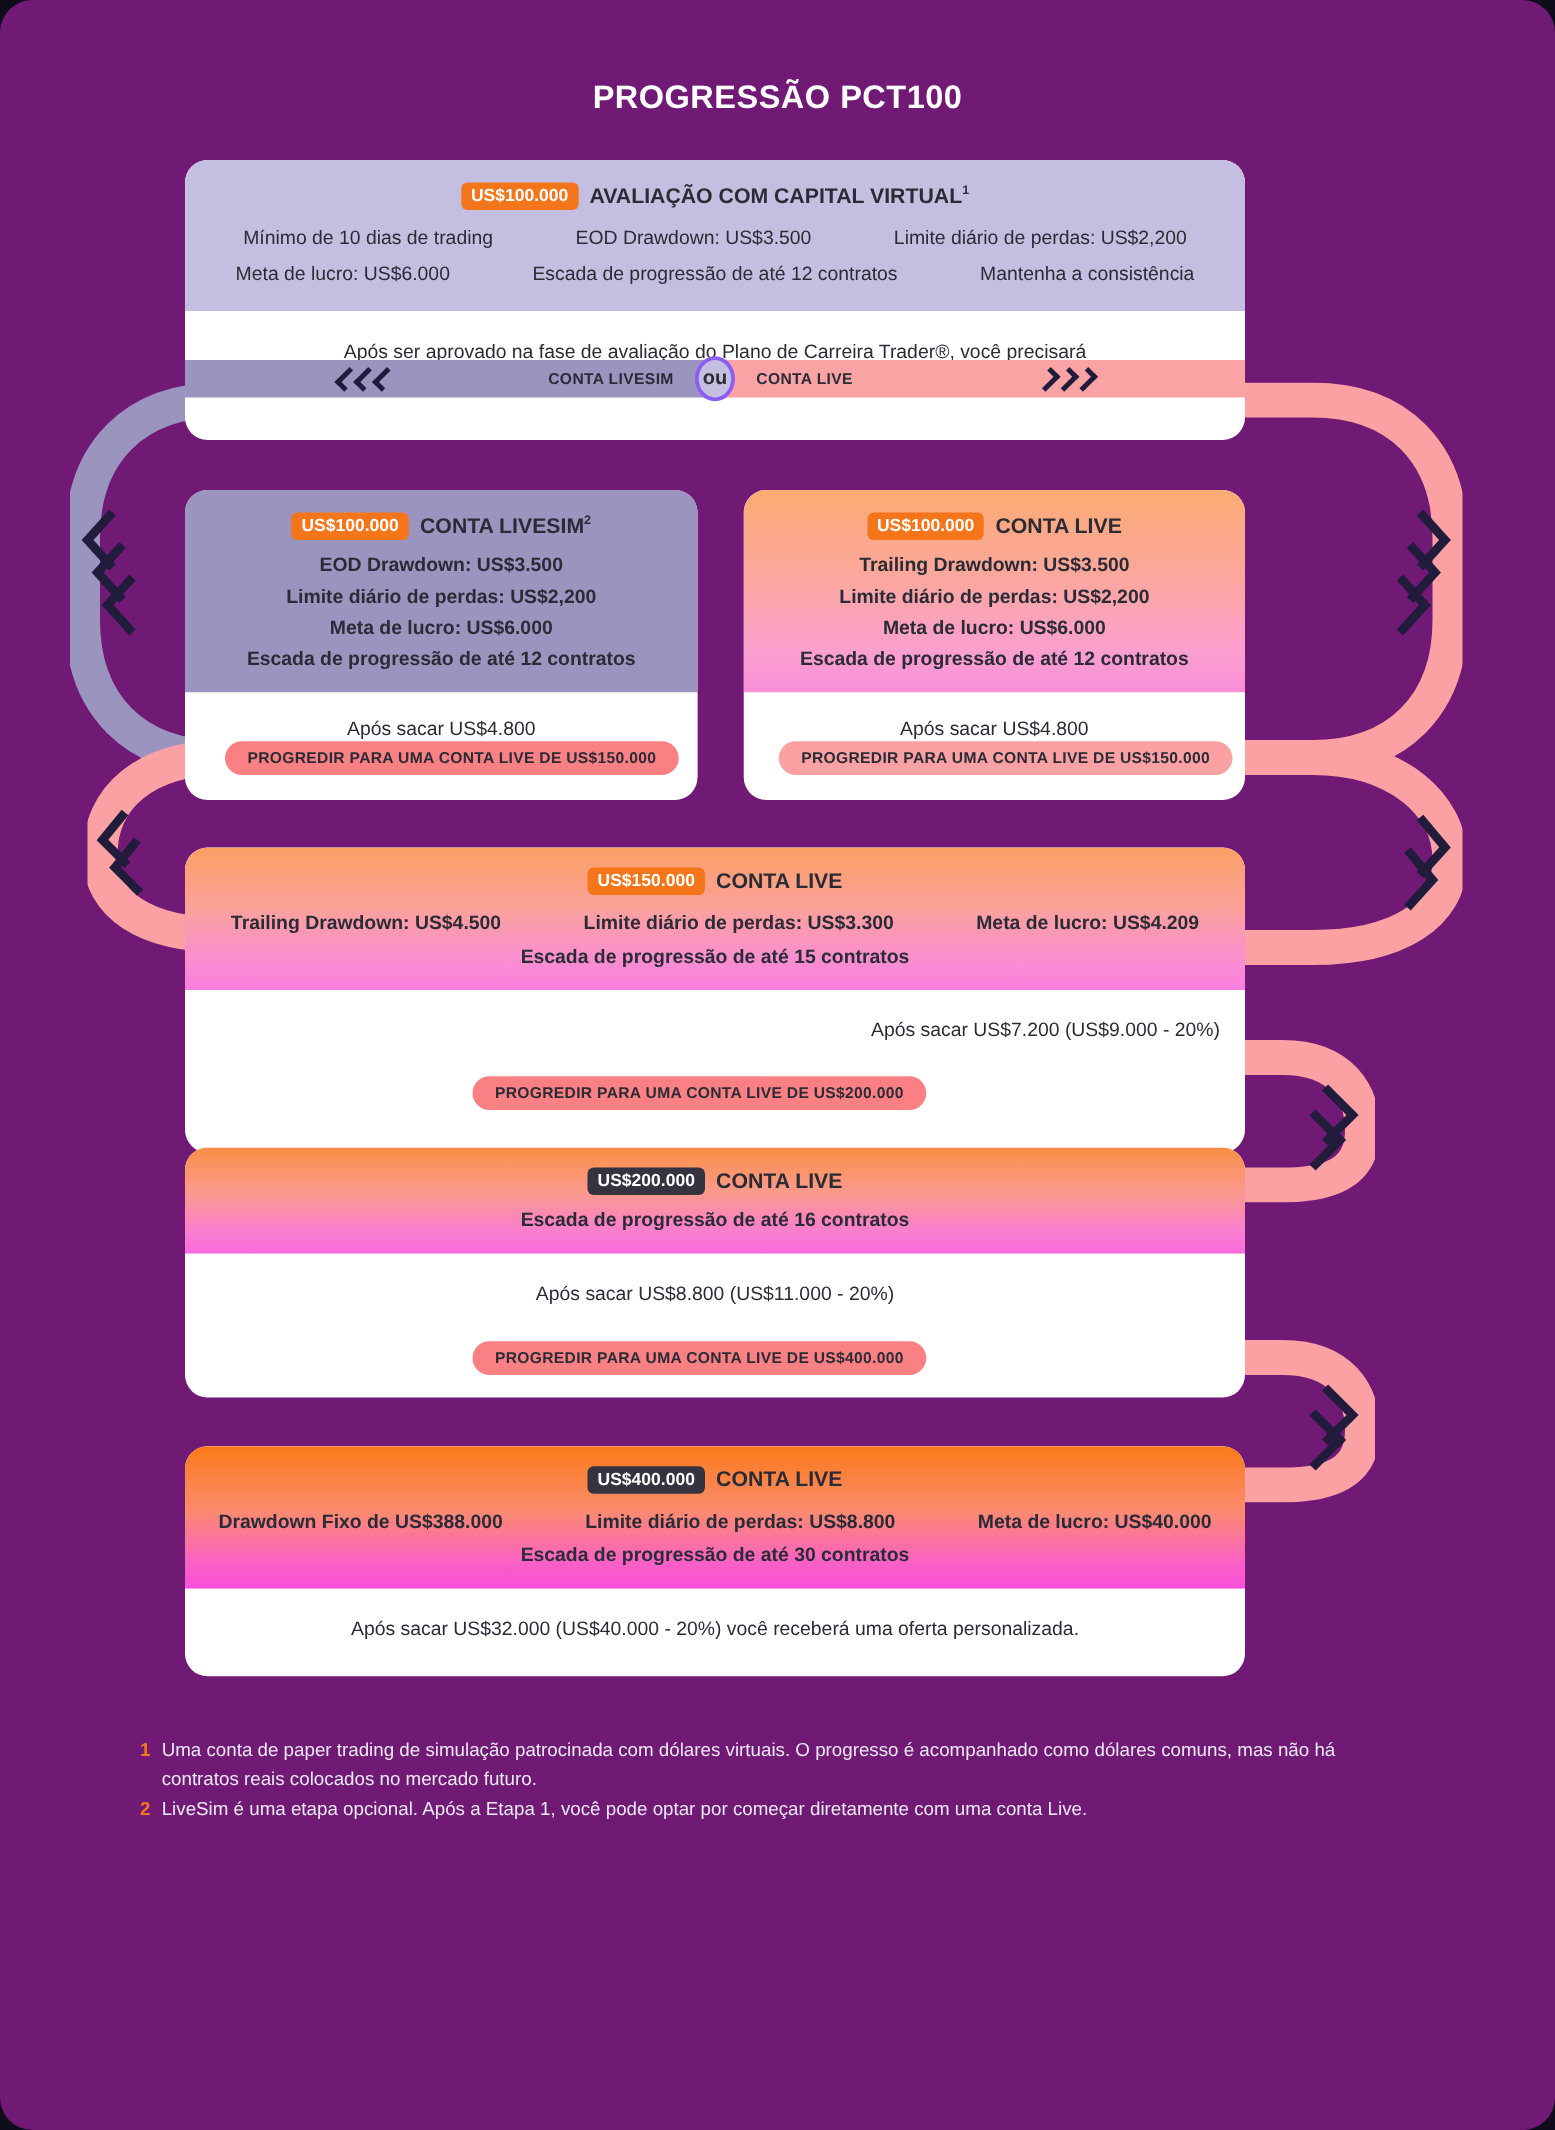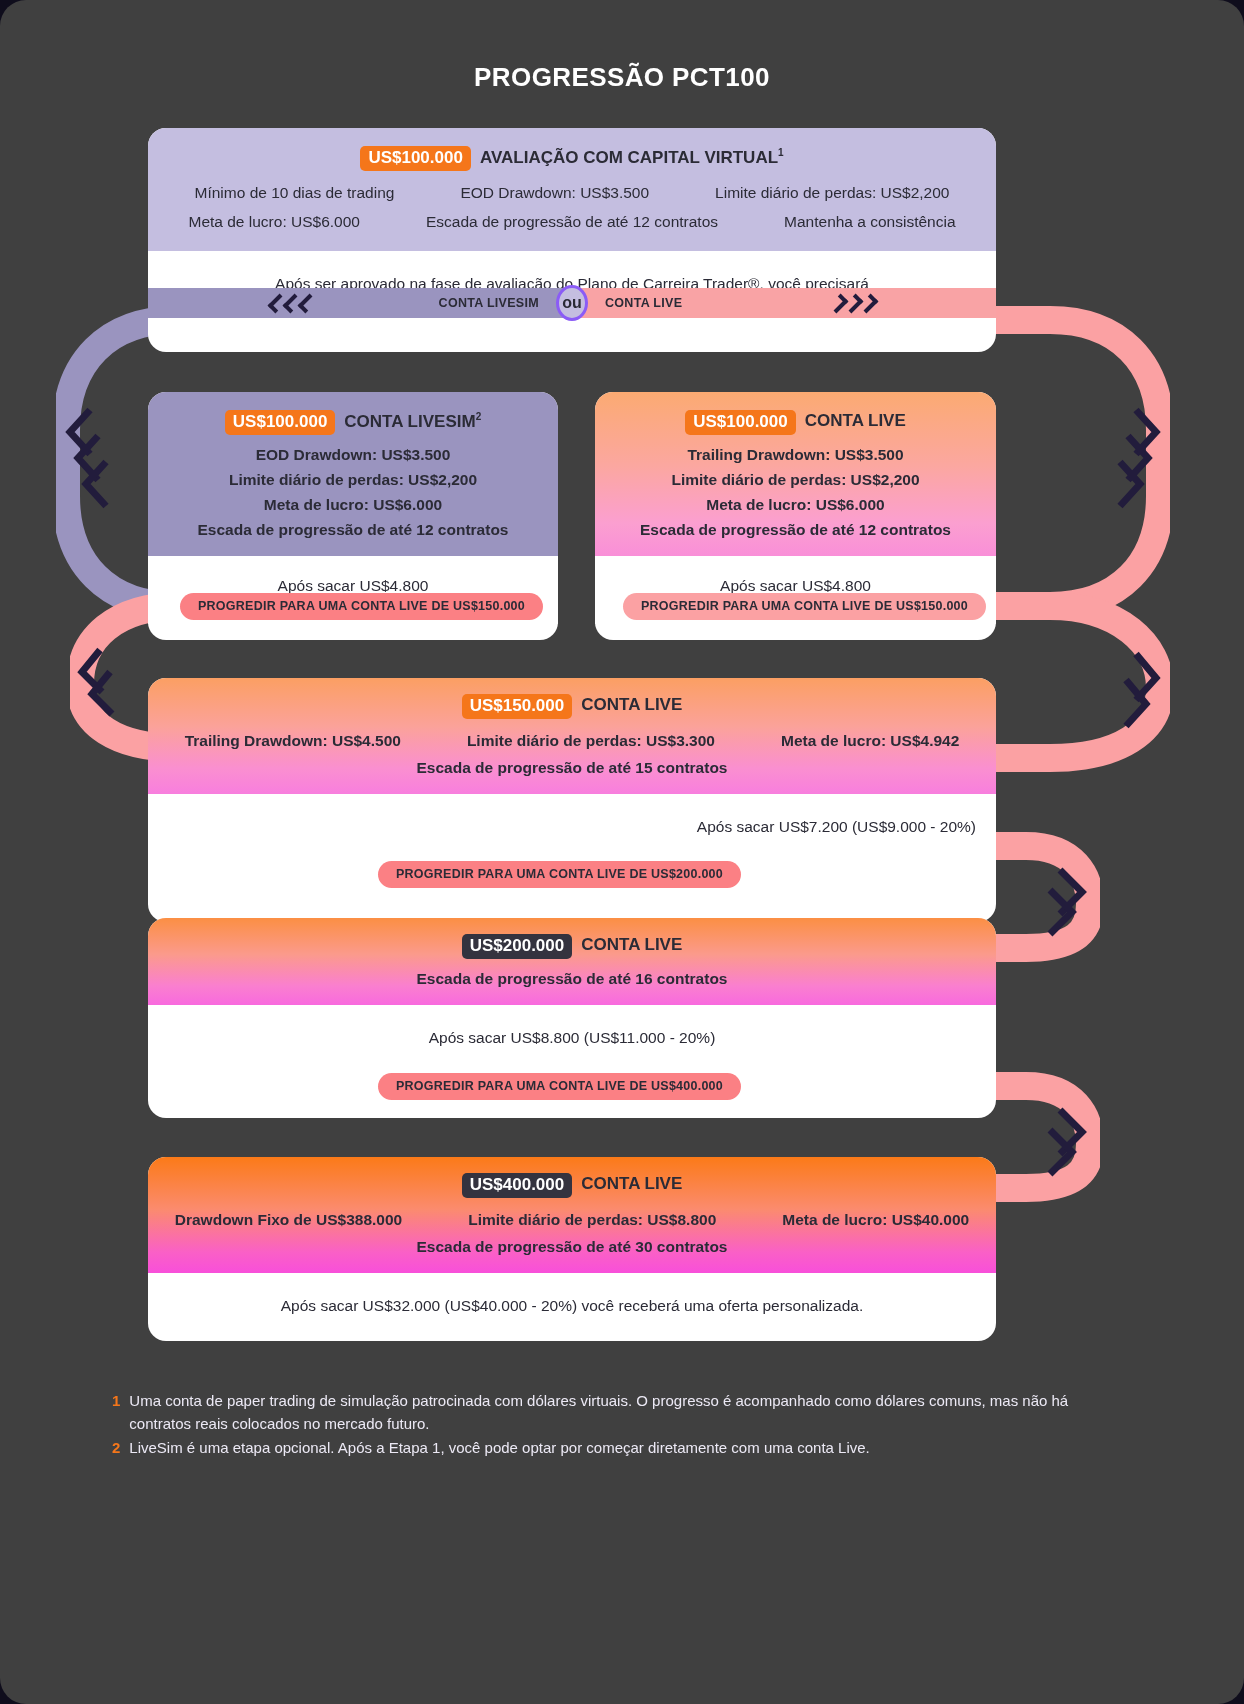--- a/index.html
+++ b/index.html
@@ -6,21 +6,21 @@
   html, body {
     width: 1244px;
     height: 1704px;
     background: #0f0d1c;
     font-family: "Liberation Sans", sans-serif;
   }
   #page {
     position: relative;
     width: 1244px;
     height: 1704px;
-    background: #404040;
+    background: #701a75;
     border-radius: 26px;
     overflow: hidden;
   }
 
   
   .title {
     position: absolute;
     top: 62px; left: 0; right: 0;
     text-align: center;
     color: #ffffff;
@@ -54,21 +54,21 @@
     align-items: flex-start;
     justify-content: center;
     gap: 9px;
     margin-bottom: 7px;
   }
   .badge {
     display: inline-block;
     background: #f5761a;
     color: #ffffff;
     font-weight: bold;
-    font-size: 17px;
+    font-size: 14px;
     padding: 3px 8px 4px;
     border-radius: 5px;
     line-height: 1.05;
     white-space: nowrap;
   }
   .badge.dark { background: #34333f; }
   .hdr-label {
     font-weight: bold;
     font-size: 17px;
     color: #2b2b36;
@@ -375,21 +375,21 @@
 
   <div class="card wide" id="card-live150">
     <div class="head">
       <div class="hdr-line">
         <span class="badge">US$150.000</span>
         <span class="hdr-label">CONTA LIVE</span>
       </div>
       <div class="stat-row bold">
         <span>Trailing Drawdown: US$4.500</span>
         <span>Limite diário de perdas: US$3.300</span>
-        <span>Meta de lucro: US$4.942</span>
+        <span>Meta de lucro: US$4.209</span>
       </div>
       <div class="stat-col">Escada de progressão de até 15 contratos</div>
     </div>
     <div class="body">
       <div class="body-text">Após sacar US$7.200 (US$9.000 - 20%)</div>
     </div>
   </div>
   <div class="pill" style="left:378px; top:861px;">PROGREDIR PARA UMA CONTA LIVE DE US$200.000</div>
 
   <div class="card wide" id="card-live200">

